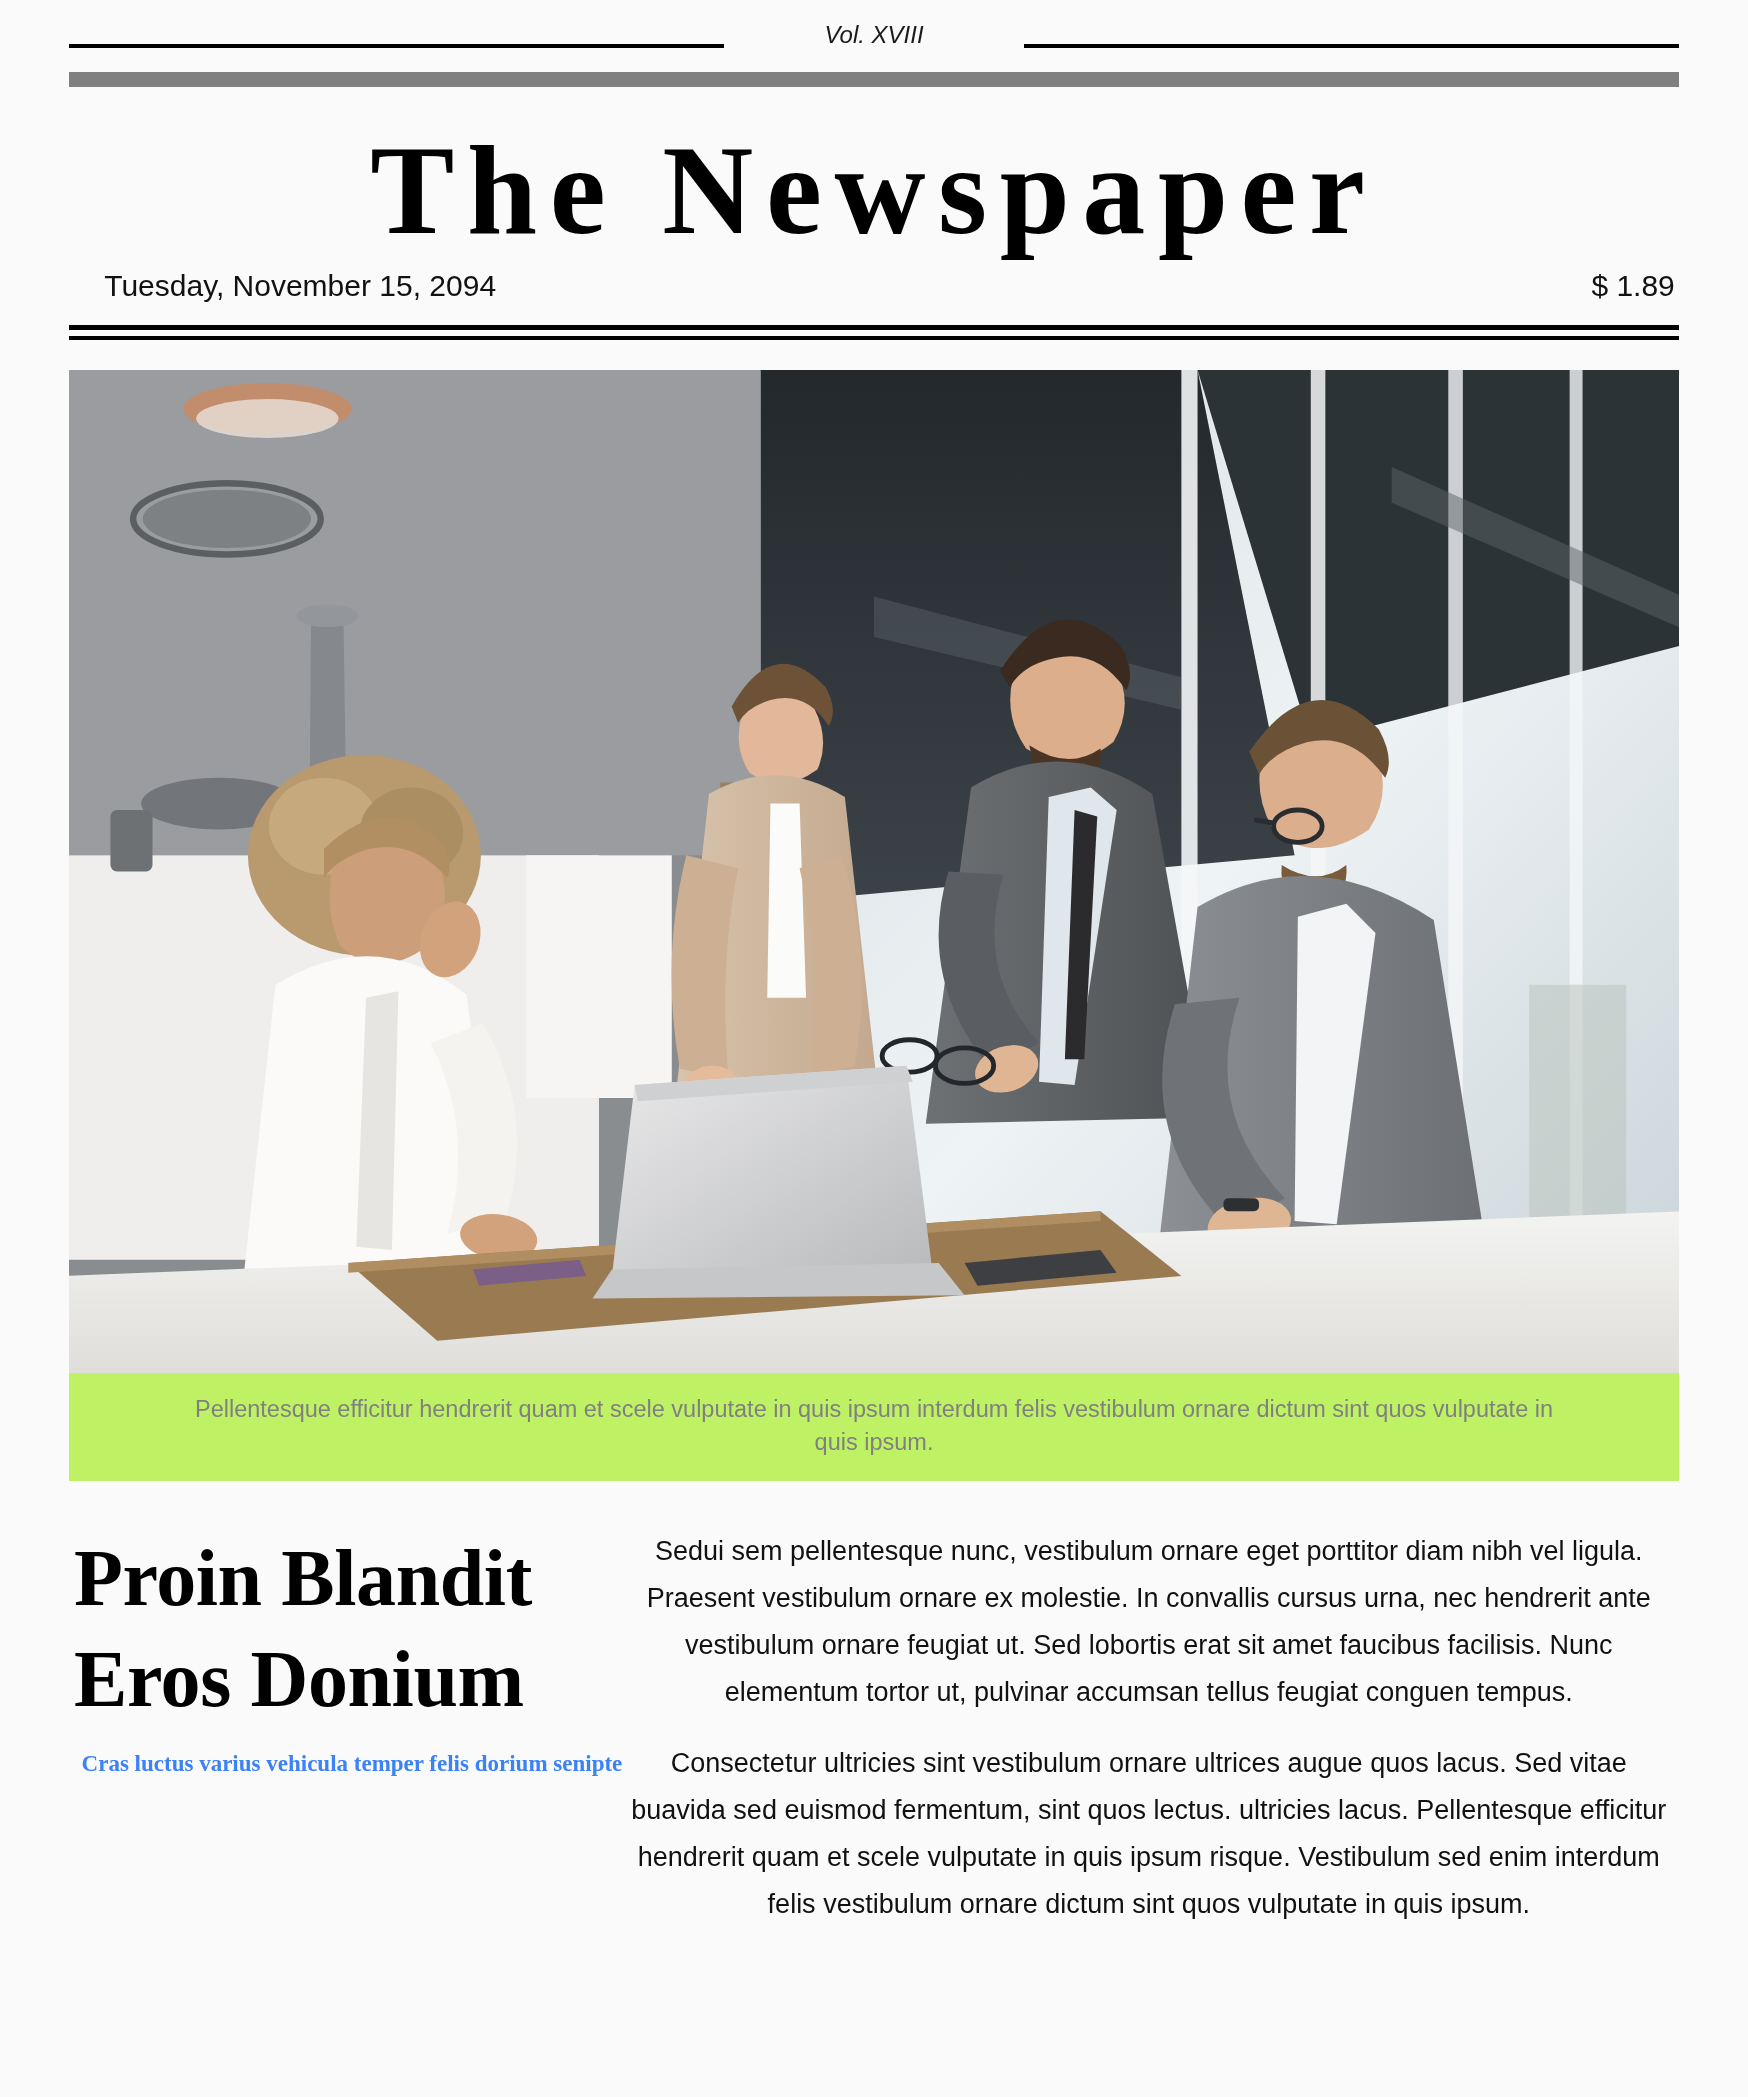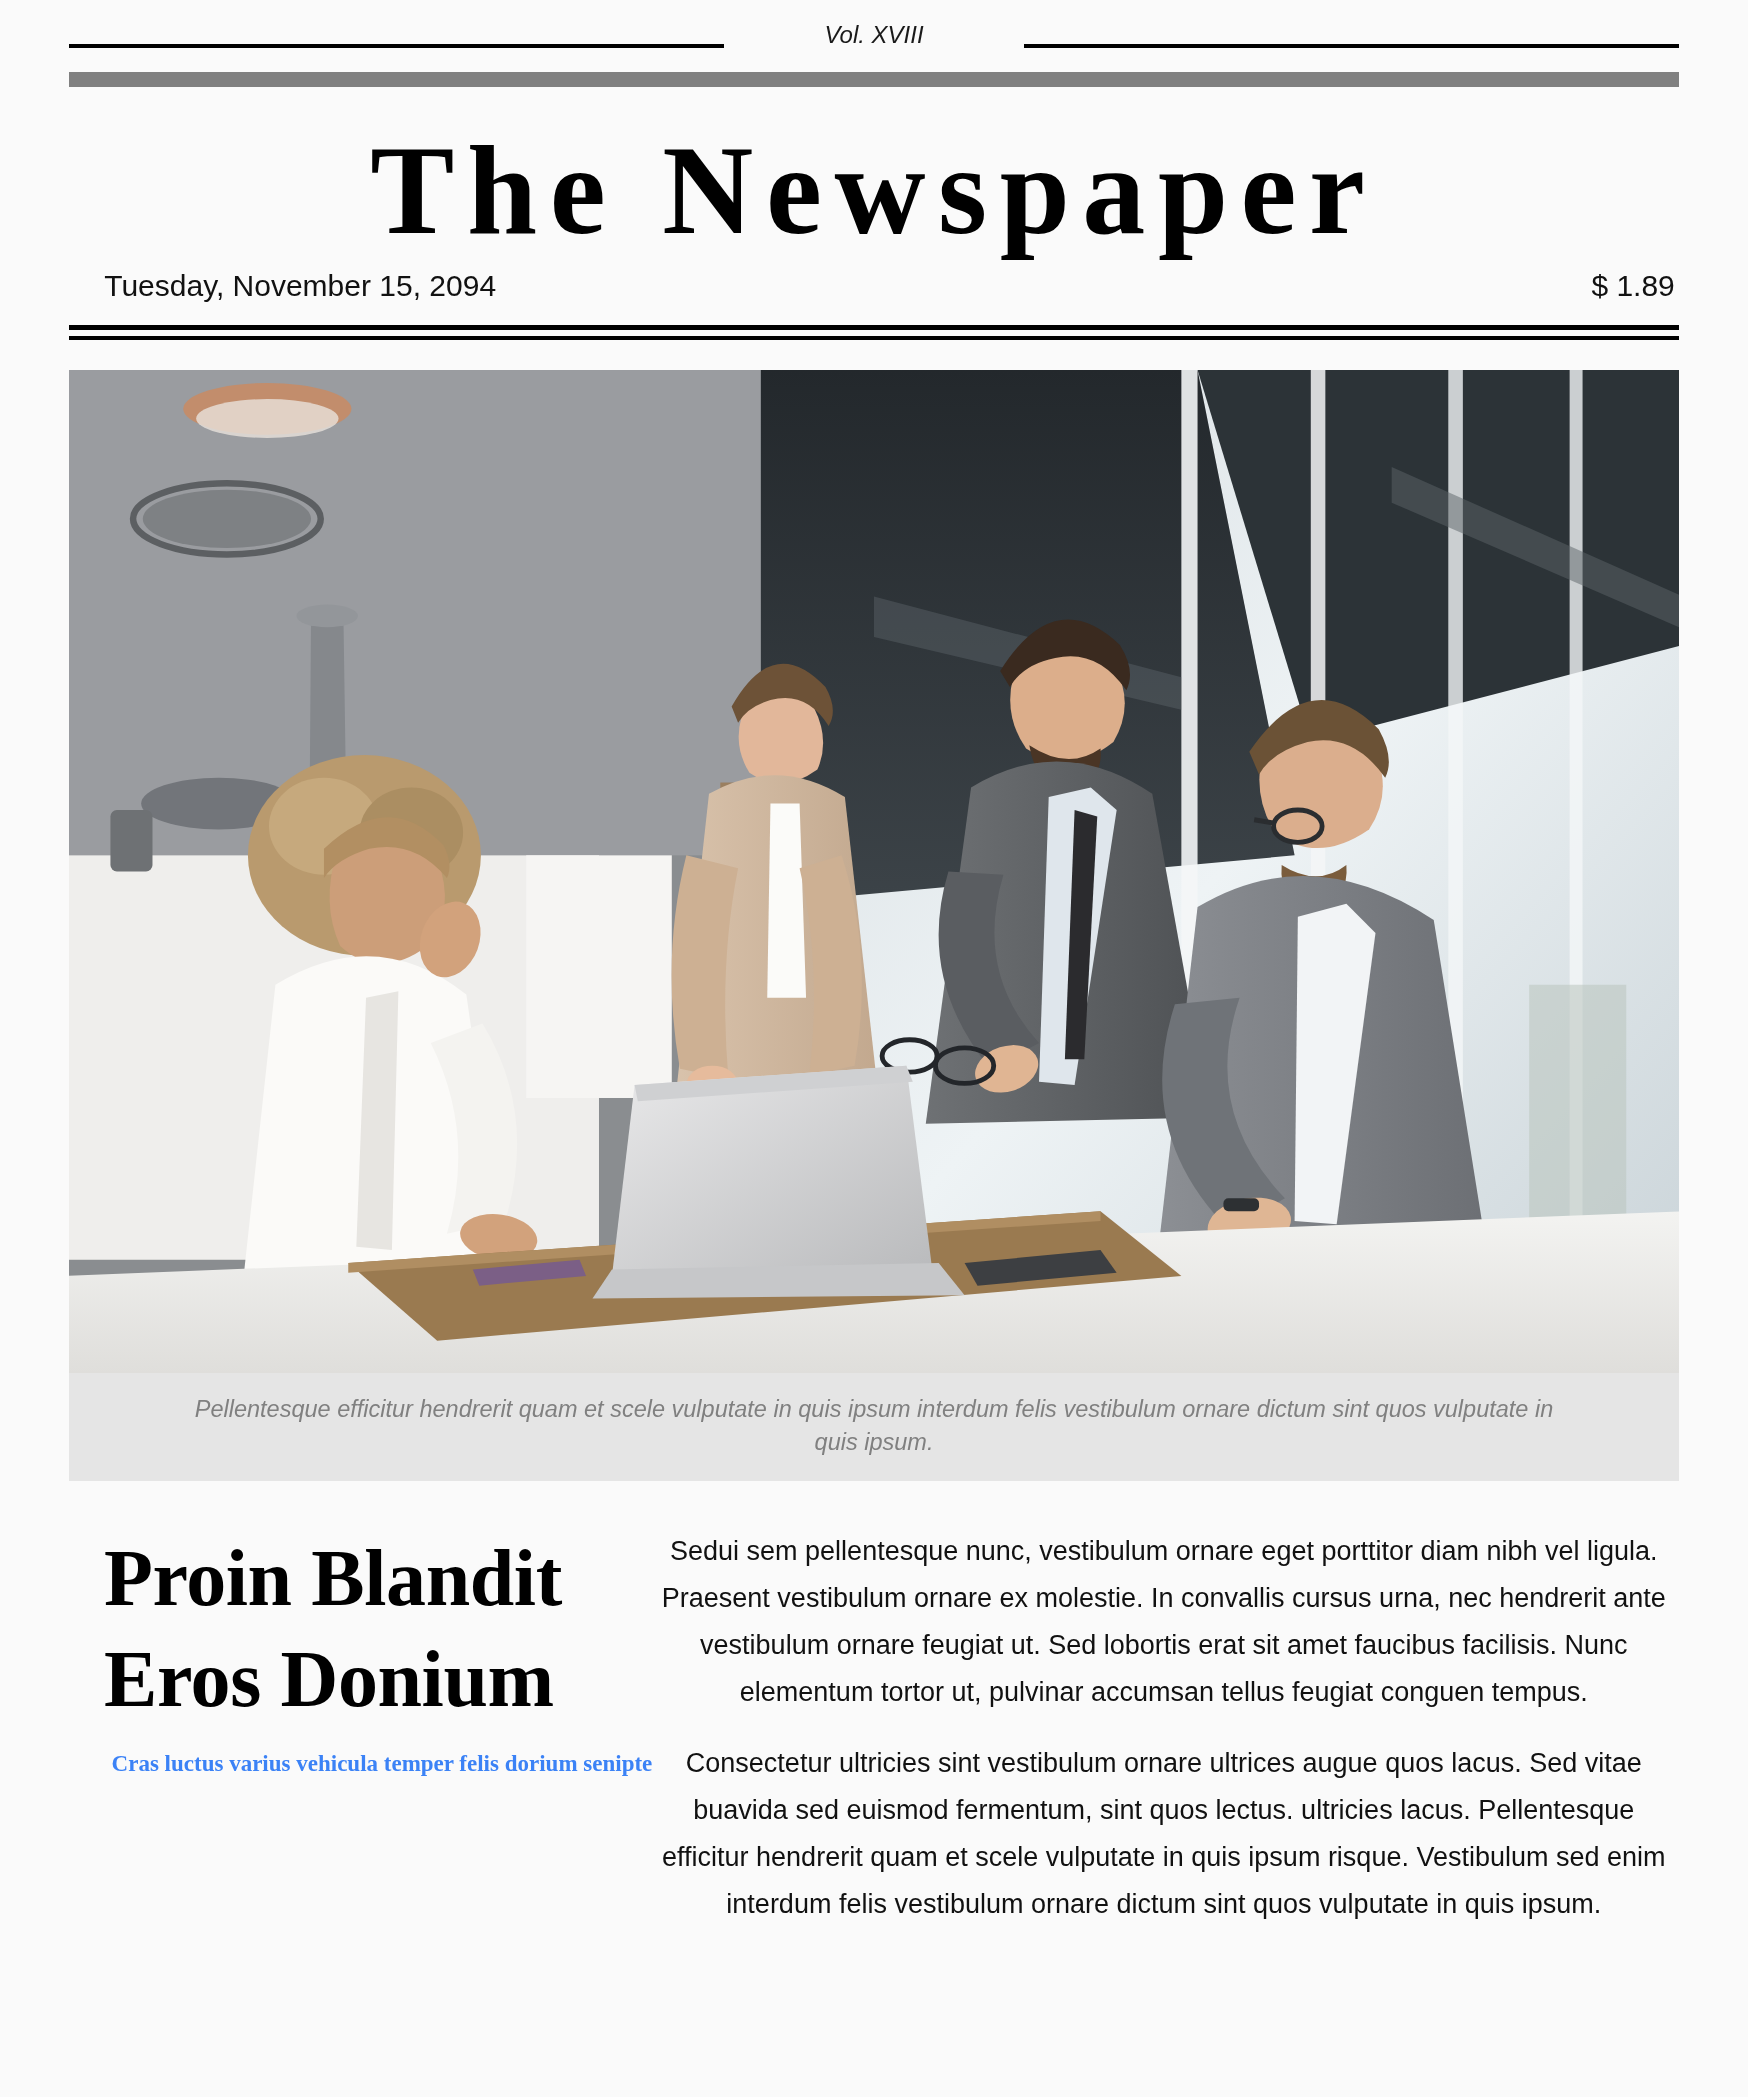--- a/index.html
+++ b/index.html
@@ -102,36 +102,34 @@
     position: relative;
     width: 100%;
     height: 1003px;
     overflow: hidden;
     background: #6f7276;
   }
   .hero svg { display: block; width: 100%; height: 100%; }
 
   
   .caption {
-    background: #e5e5e5;
+    background: #bef264;
     text-align: center;
     font-family: "Liberation Sans", sans-serif;
-    font-style: italic;
     font-size: 23.5px;
     line-height: 1.42;
     color: #808080;
     padding: 19.3px 109px 22px 109px;
     box-sizing: border-box;
   }
 
   
   .article {
     display: flex;
     margin-top: 47px;
-    margin-left: 30px;
   }
   .col-left {
     width: 558px;
     flex: 0 0 558px;
     padding-left: 5px;
     box-sizing: border-box;
   }
   .col-right {
     flex: 1 1 auto;
     padding-right: 8.4px;

